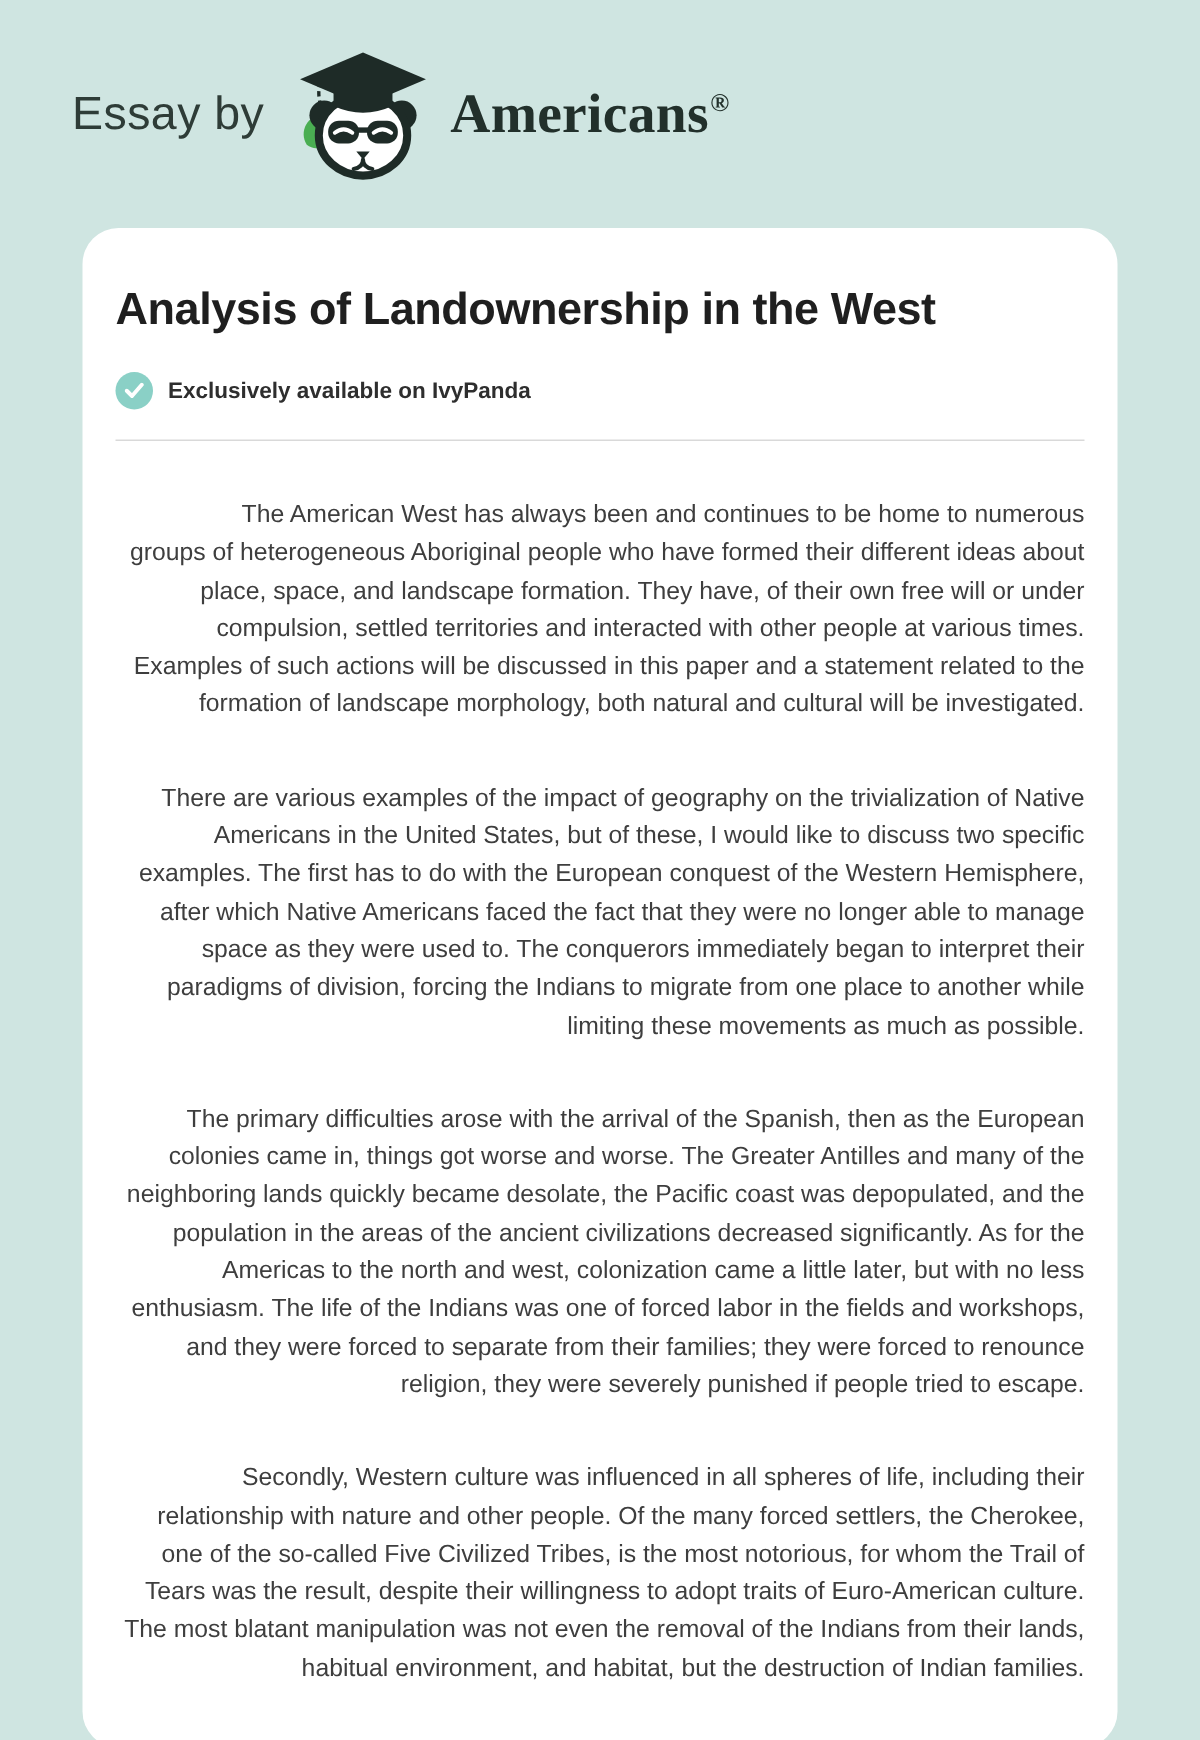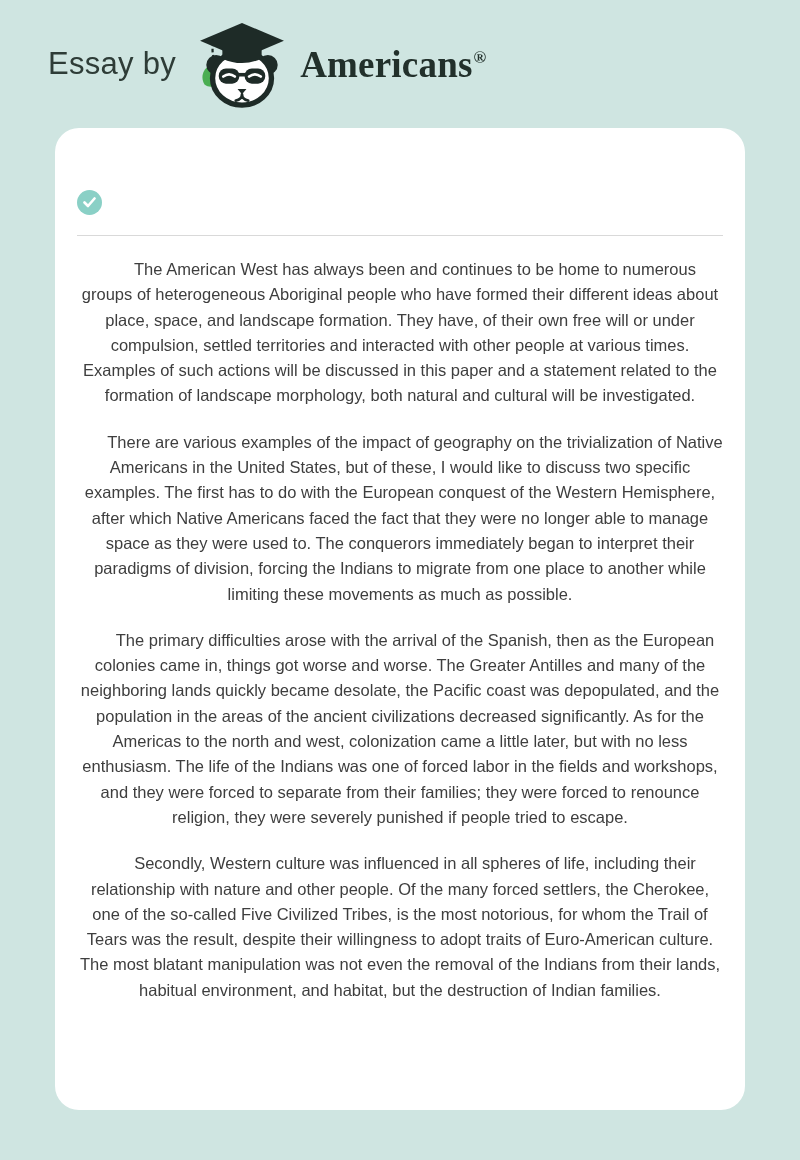--- a/index.html
+++ b/index.html
@@ -5,21 +5,21 @@
   * { margin: 0; padding: 0; box-sizing: border-box; }
   html, body { width: 800px; }
   body {
     width: 800px;
     height: 1160px;
     overflow: hidden;
     background: #cfe5e1;
     font-family: "Liberation Sans", sans-serif;
   }
   .site-header {
-    height: 128px;
+    height: 152px;
     display: flex;
     align-items: center;
     padding-left: 48px;
   }
   .essay-by {
     font-size: 31px;
     color: #2e3c37;
     letter-spacing: 0.3px;
   }
   .logo-wrap {
@@ -79,22 +79,22 @@
   .divider {
     border: none;
     border-top: 1px solid #d9d9d9;
     margin-top: 20px;
   }
   .para {
     font-size: 16.5px;
     line-height: 25.3px;
     color: #3e3e3e;
     text-indent: 30px;
-    margin-top: 21px;
-    text-align: center;
+    margin-top: 37px;
+    text-align: right;
   }
 </style>
 </head>
 <body>
 
 <div class="page">
 
   <header class="site-header">
     <span class="essay-by">Essay by</span>
     <span class="logo-wrap">
@@ -120,27 +120,29 @@
         <path d="M64 64 q 6.5 -5 13 0" stroke="#ffffff" stroke-width="3" fill="none" stroke-linecap="round"></path>
 
         <path d="M51 78 h10 l-5 6 z" fill="#1e2b27"></path>
         <path d="M56 84 q 0 6 -7 7 M56 84 q 0 6 7 7" stroke="#1e2b27" stroke-width="3" fill="none" stroke-linecap="round"></path>
       </svg>
     </span>
     <span class="brand"><span>Americans</span><sup>®</sup></span>
   </header>
 
   <main class="card">
+    <h1 class="essay-title">Analysis of Landownership in the West</h1>
 
     <div class="badge-row">
       <span class="check-circle">
         <svg width="13" height="11" viewBox="0 0 13 11" aria-hidden="true">
           <polyline points="1.5,5.5 5,9 11.5,1.5" fill="none" stroke="#ffffff" stroke-width="2.6" stroke-linecap="round" stroke-linejoin="round"></polyline>
         </svg>
       </span>
+      <span class="badge-label">Exclusively available on IvyPanda</span>
     </div>
 
     <hr class="divider">
 
     <p class="para">The American West has always been and continues to be home to numerous groups of heterogeneous Aboriginal people who have formed their different ideas about place, space, and landscape formation. They have, of their own free will or under compulsion, settled territories and interacted with other people at various times. Examples of such actions will be discussed in this paper and a statement related to the formation of landscape morphology, both natural and cultural will be investigated.</p>
     <p class="para">There are various examples of the impact of geography on the trivialization of Native Americans in the United States, but of these, I would like to discuss two specific examples. The first has to do with the European conquest of the Western Hemisphere, after which Native Americans faced the fact that they were no longer able to manage space as they were used to. The conquerors immediately began to interpret their paradigms of division, forcing the Indians to migrate from one place to another while limiting these movements as much as possible.</p>
     <p class="para">The primary difficulties arose with the arrival of the Spanish, then as the European colonies came in, things got worse and worse. The Greater Antilles and many of the neighboring lands quickly became desolate, the Pacific coast was depopulated, and the population in the areas of the ancient civilizations decreased significantly. As for the Americas to the north and west, colonization came a little later, but with no less enthusiasm. The life of the Indians was one of forced labor in the fields and workshops, and they were forced to separate from their families; they were forced to renounce religion, they were severely punished if people tried to escape.</p>
     <p class="para">Secondly, Western culture was influenced in all spheres of life, including their relationship with nature and other people. Of the many forced settlers, the Cherokee, one of the so-called Five Civilized Tribes, is the most notorious, for whom the Trail of Tears was the result, despite their willingness to adopt traits of Euro-American culture. The most blatant manipulation was not even the removal of the Indians from their lands, habitual environment, and habitat, but the destruction of Indian families.</p>
   </main>
 

